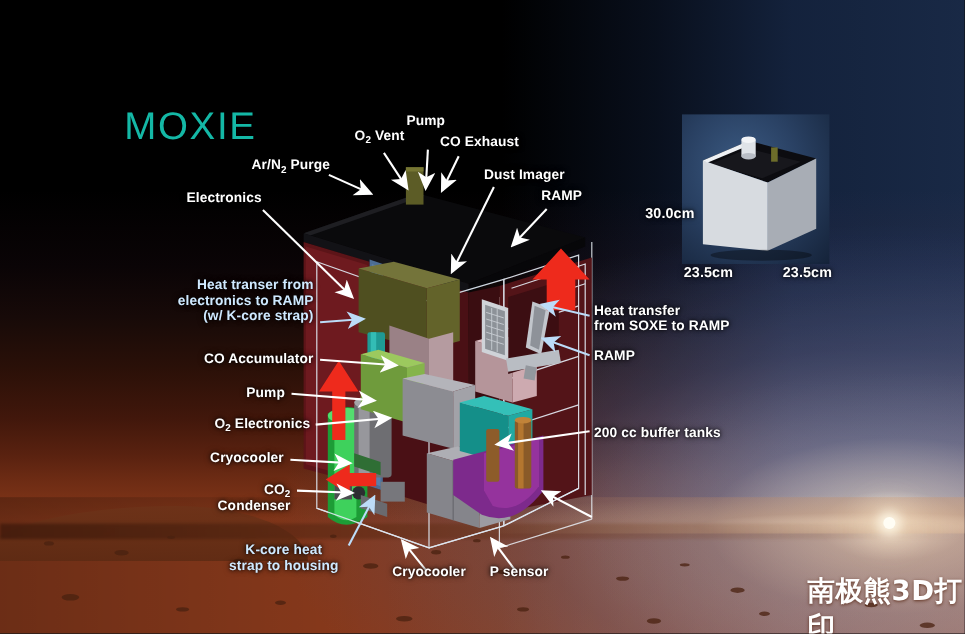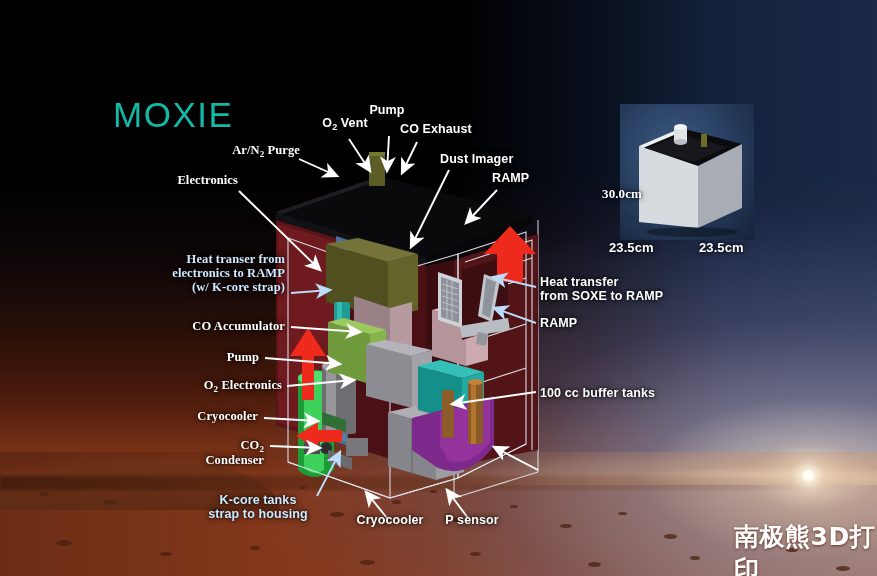--- a/index.html
+++ b/index.html
@@ -73,25 +73,25 @@
   .lbl {
     position: absolute;
     color: #ffffff;
     font-size: 12.5px;
     font-weight: bold;
     line-height: 14px;
     letter-spacing: .1px;
     white-space: pre-line;
     text-shadow: 0 0 3px rgba(0,0,0,.9), 0 0 6px rgba(0,0,0,.7);
   }
-  .lbl.r { text-align: right; font-family: Liberation Serif, serif; }
+  .lbl.r { text-align: right; }
   .lbl.c { text-align: center; }
   .lbl.blue { color: #cfe9ff; }
   .lbl sub { font-size: 9px; vertical-align: baseline; position: relative; top: 3px; }
-  .lbl.dim { font-size: 13px; }
+  .lbl.dim { font-size: 13px; text-align: center; }
 
   .title {
     position: absolute; left: 113px; top: 95px;
     color: #14b8a6; font-size: 35px; font-weight: 300;
     letter-spacing: 1.5px;
     font-family: "Liberation Sans", sans-serif;
     text-shadow: 0 0 6px rgba(0,0,0,.8);
   }
 
   
@@ -393,30 +393,30 @@
 
   <div class="lbl r" style="left:175px;top:350px;width:84px">Pump</div>
 
   <div class="lbl r" style="left:148px;top:378px;width:134px"><span>O</span><sub>2</sub><span> Electronics</span></div>
 
   <div class="lbl r" style="left:158px;top:409px;width:100px">Cryocooler</div>
 
   <div class="lbl r" style="left:168px;top:438px;width:96px"><span>CO</span><sub>2</sub><span style="white-space:pre-line">
 Condenser</span></div>
 
-  <div class="lbl c blue" style="left:198px;top:493px;width:120px">K-core tanks
+  <div class="lbl c blue" style="left:198px;top:493px;width:120px">K-core heat
 strap to housing</div>
 
   <div class="lbl c" style="left:350px;top:513px;width:80px">Cryocooler</div>
 
   <div class="lbl c" style="left:436px;top:513px;width:72px">P sensor</div>
 
   <div class="lbl" style="left:540px;top:275px;width:170px">Heat transfer
 from SOXE to RAMP</div>
 
   <div class="lbl" style="left:540px;top:316px;width:70px">RAMP</div>
 
-  <div class="lbl" style="left:540px;top:386px;width:160px">100 cc buffer tanks</div>
+  <div class="lbl" style="left:540px;top:386px;width:160px">200 cc buffer tanks</div>
 
 
   <div class="watermark">南极熊3D打印</div>
 
 </div>
 
 </body></html>

